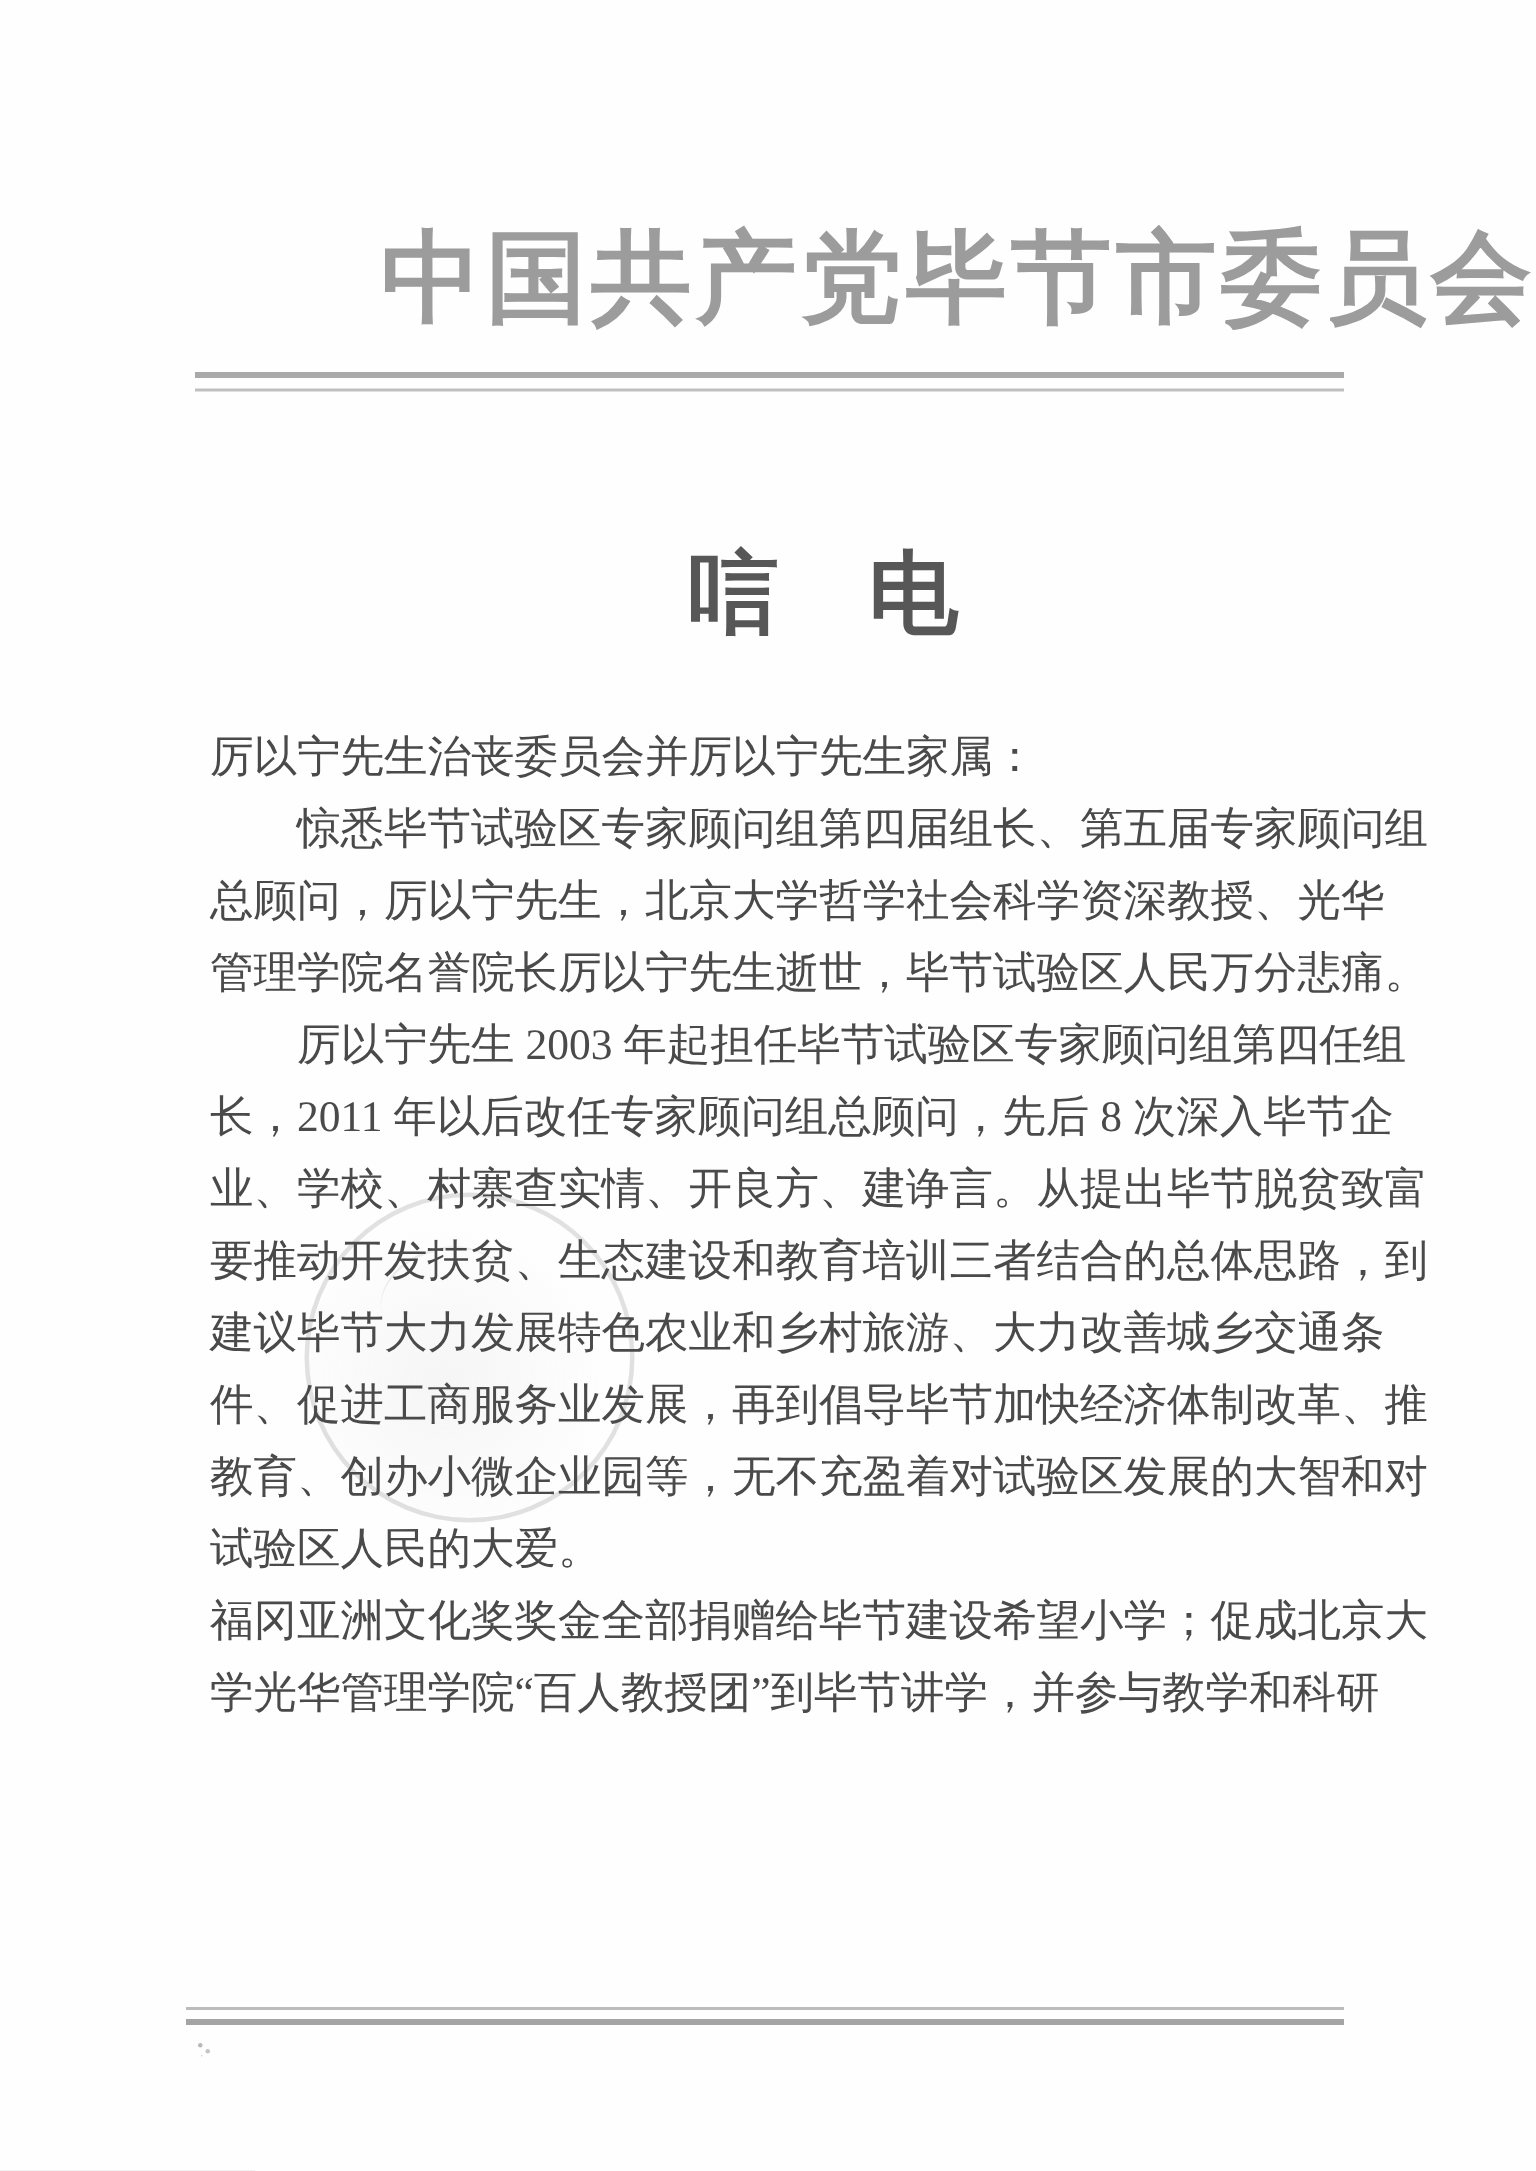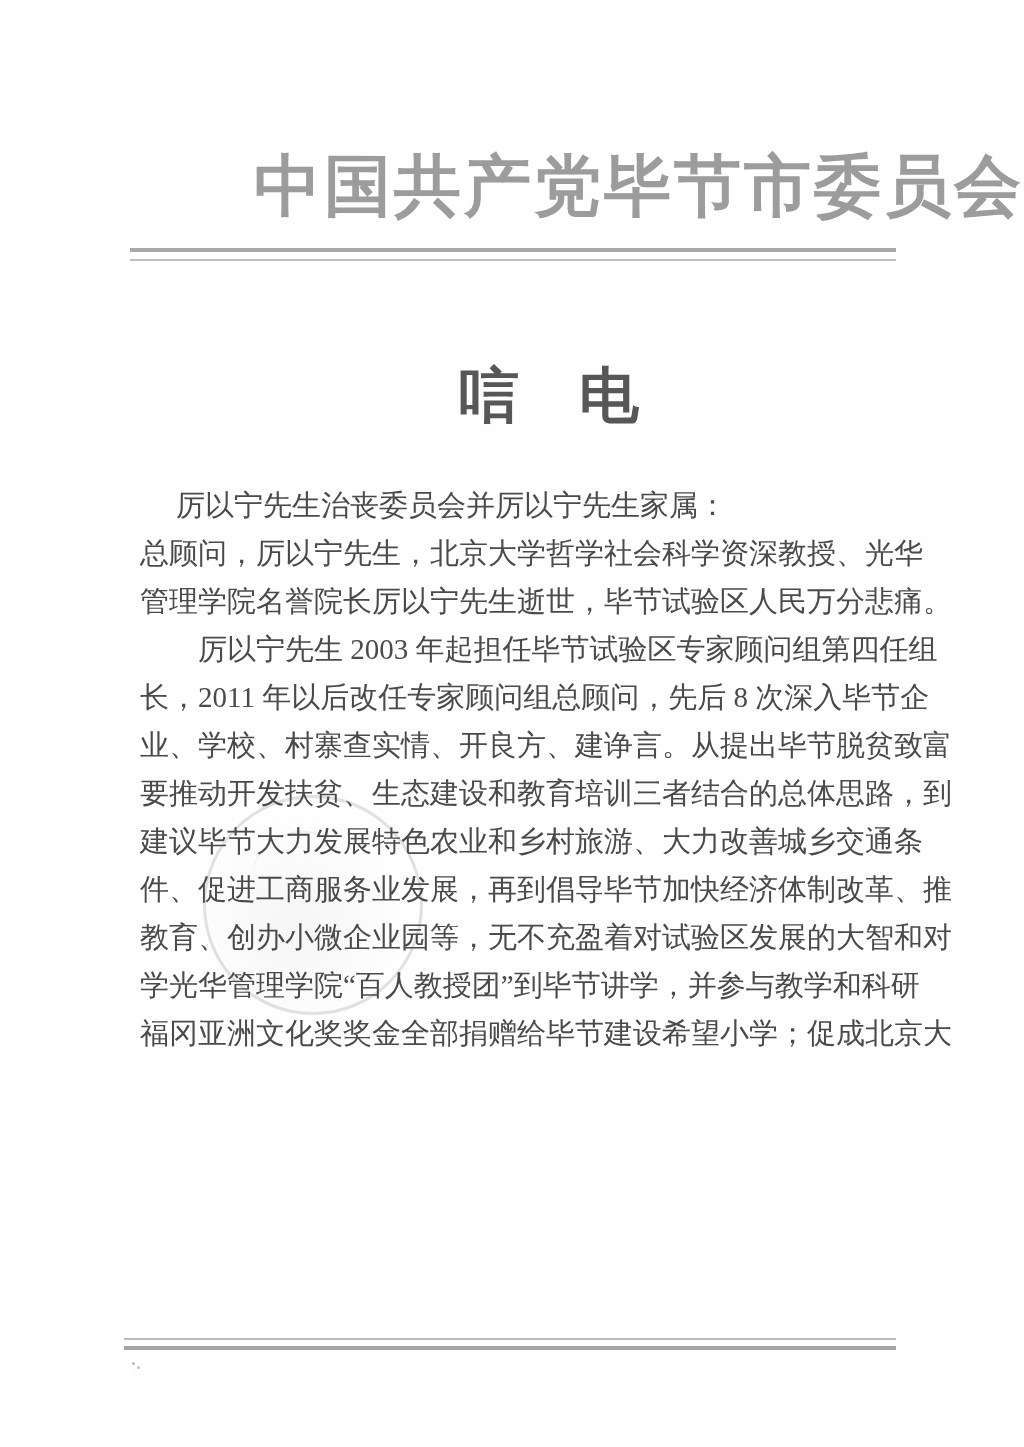--- a/index.html
+++ b/index.html
@@ -39,21 +39,21 @@
     position:absolute;top:481px;left:140px;width:754px;
     font-size:29px;line-height:48px;
     color:#4a4a4a;
   }
   .ln{
     height:48px;
     text-align:justify;
     text-align-last:justify;
     white-space:nowrap;
   }
-  .ln.nj{text-align-last:left;margin-left:36px;}
+  .ln.nj{text-align-last:left;}
   .ln.ind{text-indent:2em;}
   
   .stamp{
     position:absolute;left:203px;top:795px;width:214px;height:214px;
     border-radius:50%;
     border:3px solid rgba(160,160,160,0.30);
     background:radial-gradient(circle at 42% 58%, rgba(170,170,170,0.10), rgba(170,170,170,0.0) 62%);
     pointer-events:none;
   }
   .stamp-inner{
@@ -86,31 +86,33 @@
   <div class="rule rule-thin-top"></div>
 
   <div class="doc-title">唁　电</div>
 
   <div class="stamp">
     <div class="stamp-inner"></div>
   </div>
 
   <div class="body-text">
     <div class="ln nj">厉以宁先生治丧委员会并厉以宁先生家属：</div>
+    <div class="ln ind">惊悉毕节试验区专家顾问组第四届组长、第五届专家顾问组</div>
     <div class="ln">总顾问，厉以宁先生，北京大学哲学社会科学资深教授、光华</div>
     <div class="ln">管理学院名誉院长厉以宁先生逝世，毕节试验区人民万分悲痛。</div>
     <div class="ln ind">厉以宁先生 2003 年起担任毕节试验区专家顾问组第四任组</div>
     <div class="ln">长，2011 年以后改任专家顾问组总顾问，先后 8 次深入毕节企</div>
     <div class="ln">业、学校、村寨查实情、开良方、建诤言。从提出毕节脱贫致富</div>
     <div class="ln">要推动开发扶贫、生态建设和教育培训三者结合的总体思路，到</div>
     <div class="ln">建议毕节大力发展特色农业和乡村旅游、大力改善城乡交通条</div>
     <div class="ln">件、促进工商服务业发展，再到倡导毕节加快经济体制改革、推</div>
     <div class="ln">教育、创办小微企业园等，无不充盈着对试验区发展的大智和对</div>
+    <div class="ln nj">试验区人民的大爱。</div>
+    <div class="ln">福冈亚洲文化奖奖金全部捐赠给毕节建设希望小学；促成北京大</div>
     <div class="ln">学光华管理学院“百人教授团”到毕节讲学，并参与教学和科研</div>
-    <div class="ln">福冈亚洲文化奖奖金全部捐赠给毕节建设希望小学；促成北京大</div>
   </div>
 
   <div class="rule rule-thin-bottom"></div>
   <div class="rule rule-thick-bottom"></div>
 
   <div class="smudge"></div>
 
 </div>
 
 </body></html>

